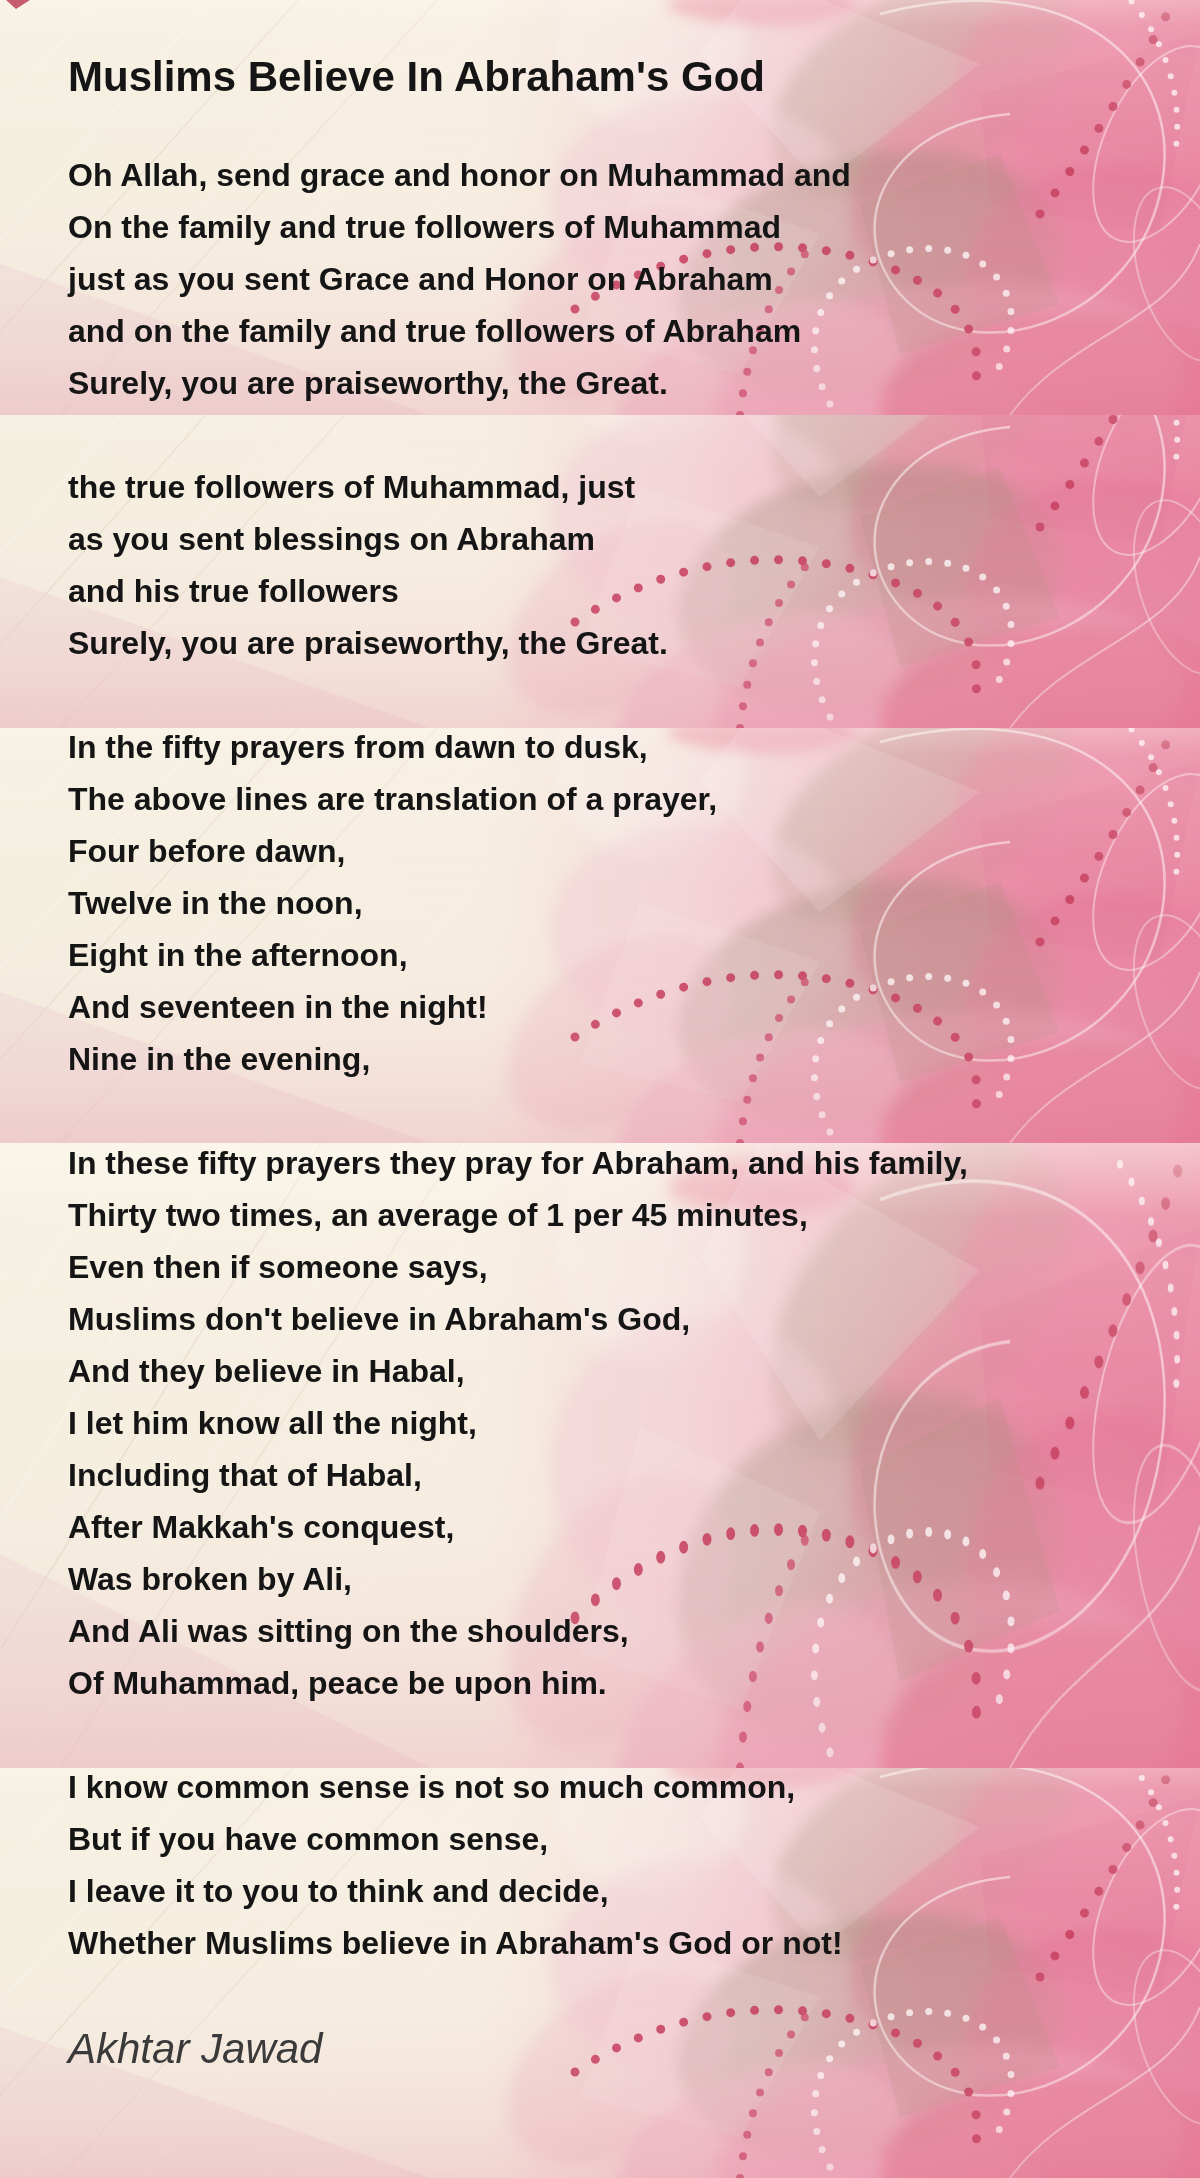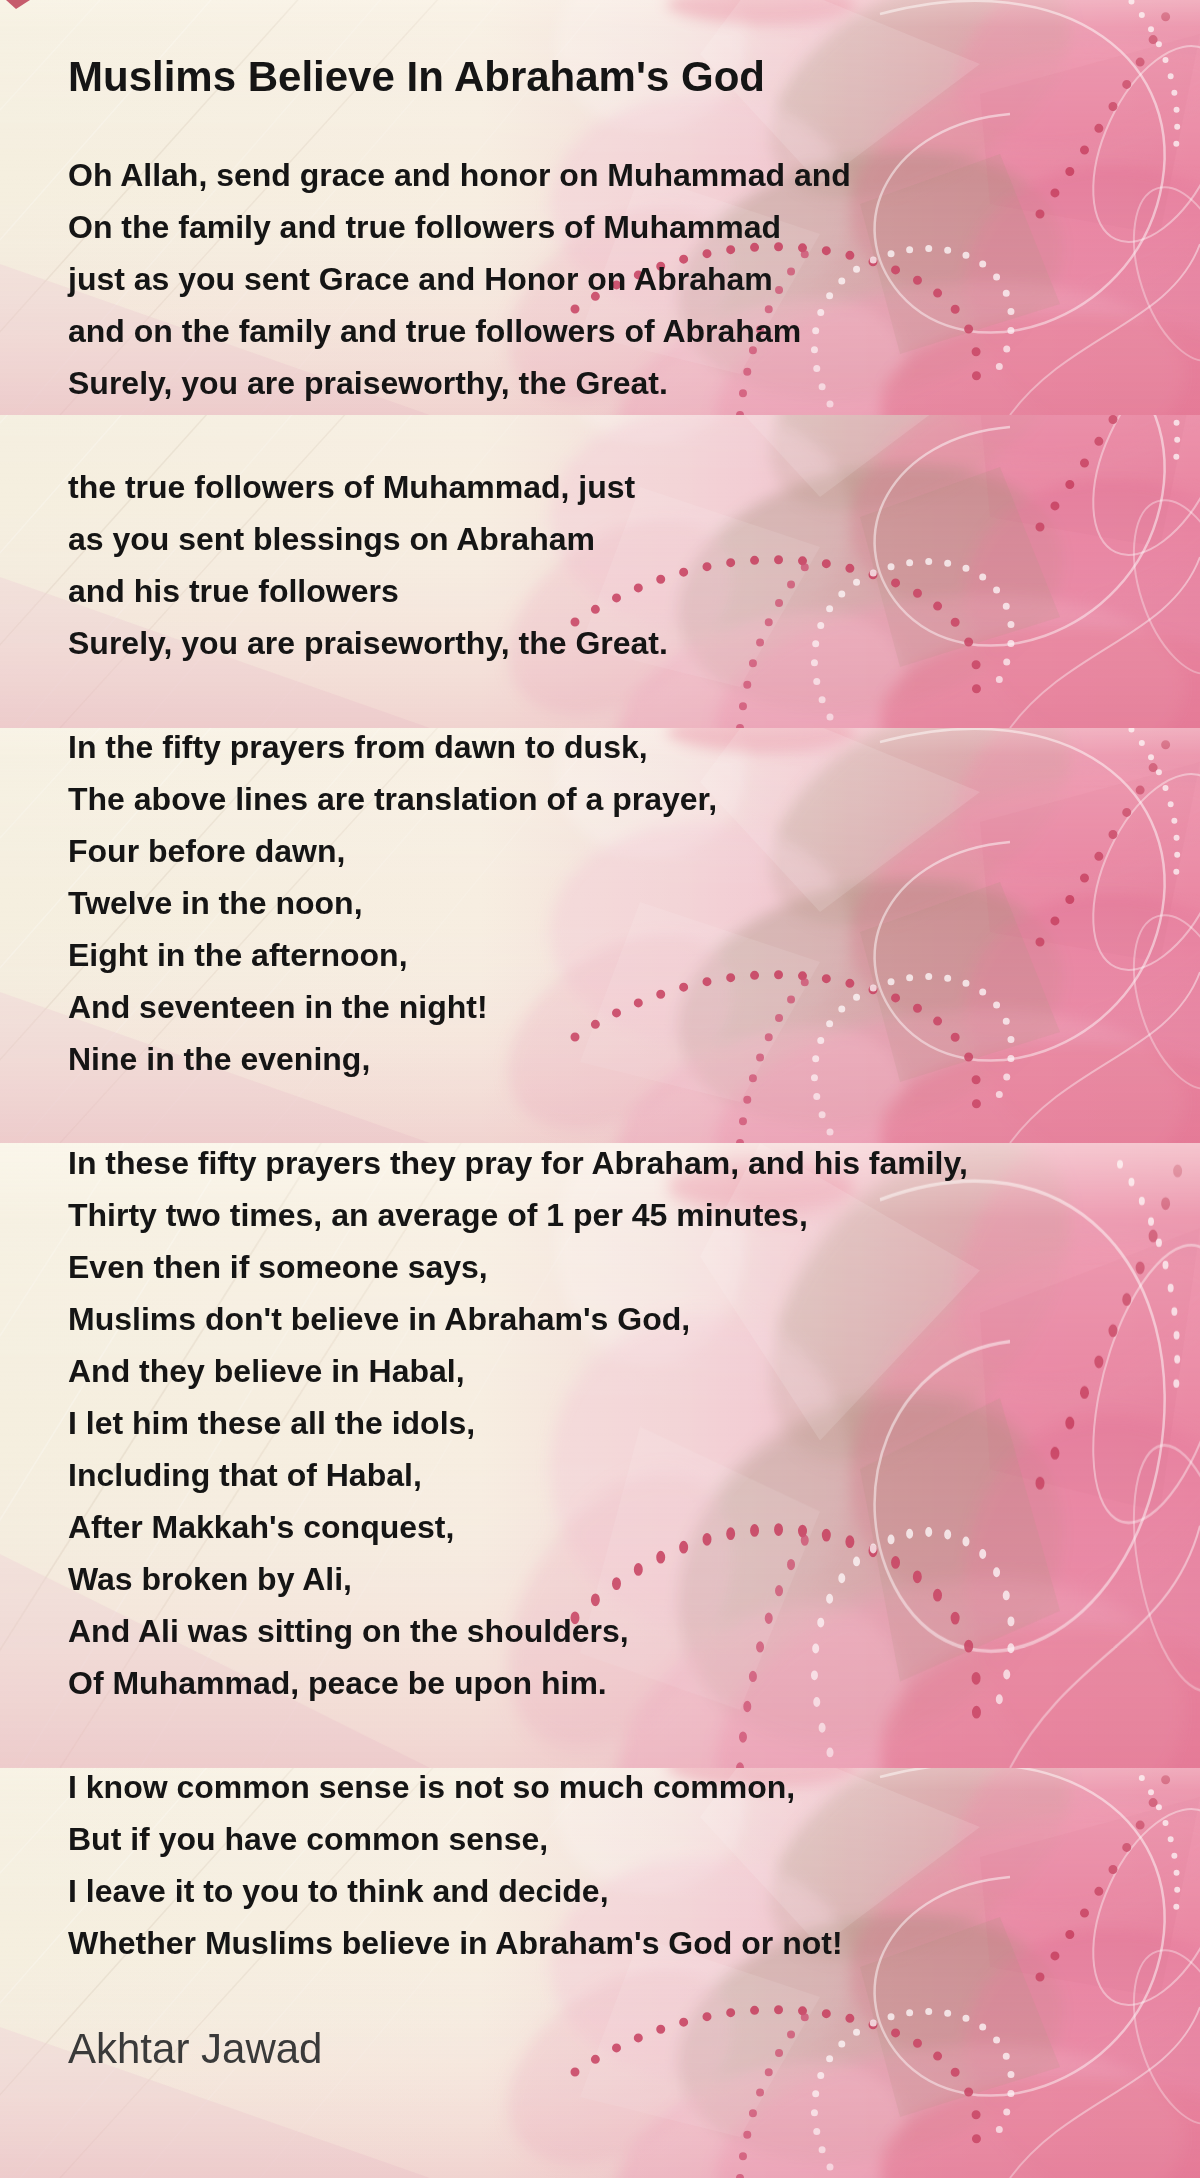--- a/index.html
+++ b/index.html
@@ -32,20 +32,21 @@
     font-size: 32px;
     font-weight: 700;
     line-height: 52px;
     height: 52px;
     white-space: nowrap;
     color: var(--text, #151515);
   }
   .author {
     margin-top: 54px;
     font-size: 42px;
+    font-style: italic;
     font-weight: 400;
     line-height: 52px;
     white-space: nowrap;
     color: var(--author, #3a3a3a);
   }
 </style>
 </head>
 <body>
 
 <div class="page">
@@ -182,21 +183,21 @@
         <div class="line">Eight in the afternoon,</div>
         <div class="line">And seventeen in the night!</div>
         <div class="line">Nine in the evening,</div>
       </div>
       <div class="stanza">
         <div class="line">In these fifty prayers they pray for Abraham, and his family,</div>
         <div class="line">Thirty two times, an average of 1 per 45 minutes,</div>
         <div class="line">Even then if someone says,</div>
         <div class="line">Muslims don't believe in Abraham's God,</div>
         <div class="line">And they believe in Habal,</div>
-        <div class="line">I let him these all the idols,</div>
+        <div class="line">I let him know all the night,</div>
         <div class="line">Including that of Habal,</div>
         <div class="line">After Makkah's conquest,</div>
         <div class="line">Was broken by Ali,</div>
         <div class="line">And Ali was sitting on the shoulders,</div>
         <div class="line">Of Muhammad, peace be upon him.</div>
       </div>
       <div class="stanza">
         <div class="line">I know common sense is not so much common,</div>
         <div class="line">But if you have common sense,</div>
         <div class="line">I leave it to you to think and decide,</div>

